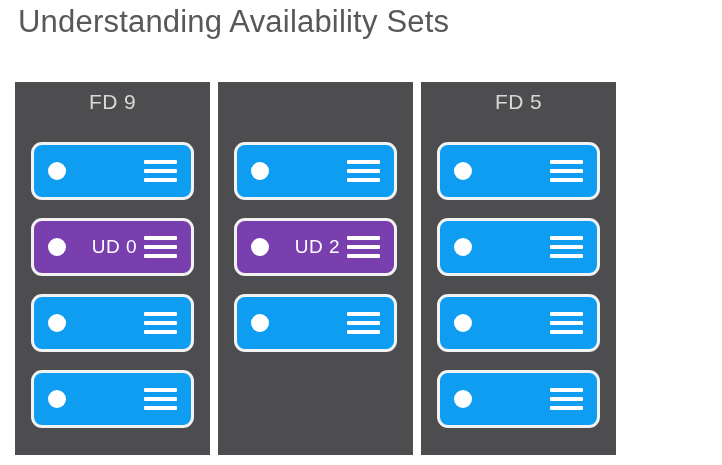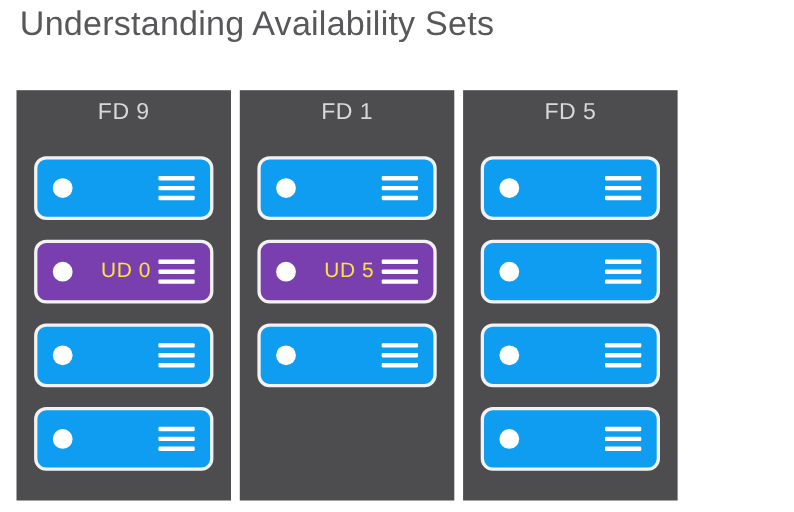--- a/index.html
+++ b/index.html
@@ -109,21 +109,21 @@
     height: 4px;
     width: 100%;
     background: #ffffff;
     border-radius: 1px;
   }
 
   .vm-label {
     font-family: "Liberation Sans", sans-serif;
     font-weight: 300;
     font-size: 19px;
-    color: #fde047;
+    color: #ffffff;
     letter-spacing: 0.5px;
     position: relative;
     left: 2px;
   }
 </style>
 </head>
 <body>
 
 <div id="page-title">Understanding Availability Sets</div>
 
@@ -160,33 +160,32 @@
           <span class="vm-dot"></span>
           <span class="vm-lines">
             <span class="bar"></span>
             <span class="bar"></span>
             <span class="bar"></span>
           </span>
         </div>
       </div>
     </div>
     <div class="fd-panel">
-      <div class="fd-label">FD 1</div>
       <div class="vm-stack">
         <div class="vm-box blue">
           <span class="vm-dot"></span>
           <span class="vm-lines">
             <span class="bar"></span>
             <span class="bar"></span>
             <span class="bar"></span>
           </span>
         </div>
         <div class="vm-box purple">
           <span class="vm-dot"></span>
-          <span class="vm-label">UD 5</span>
+          <span class="vm-label">UD 2</span>
           <span class="vm-lines">
             <span class="bar"></span>
             <span class="bar"></span>
             <span class="bar"></span>
           </span>
         </div>
         <div class="vm-box blue">
           <span class="vm-dot"></span>
           <span class="vm-lines">
             <span class="bar"></span>

